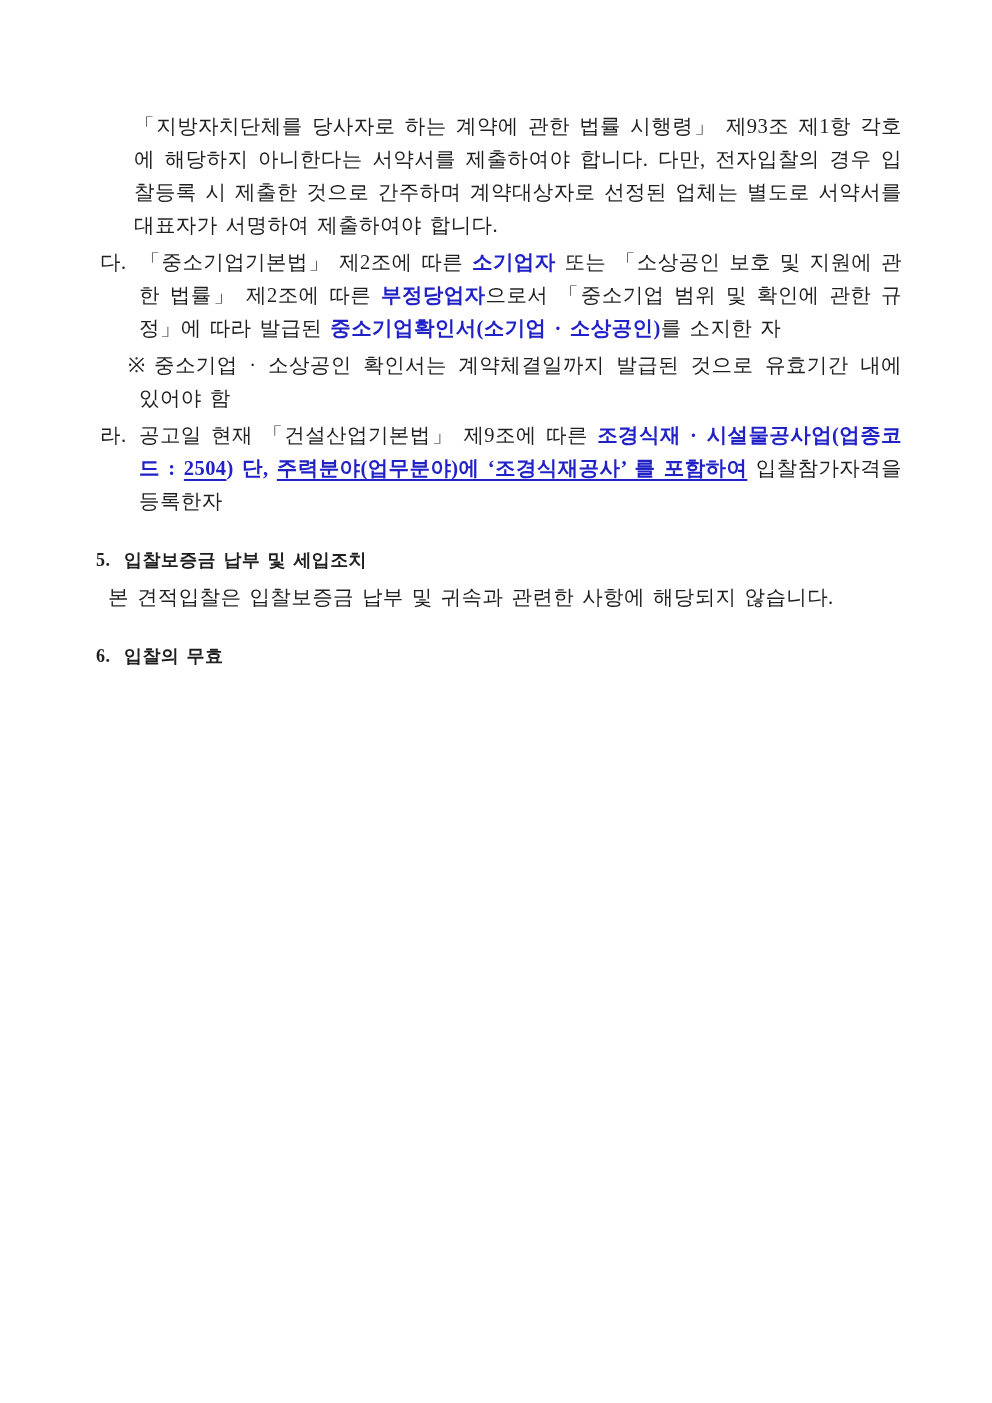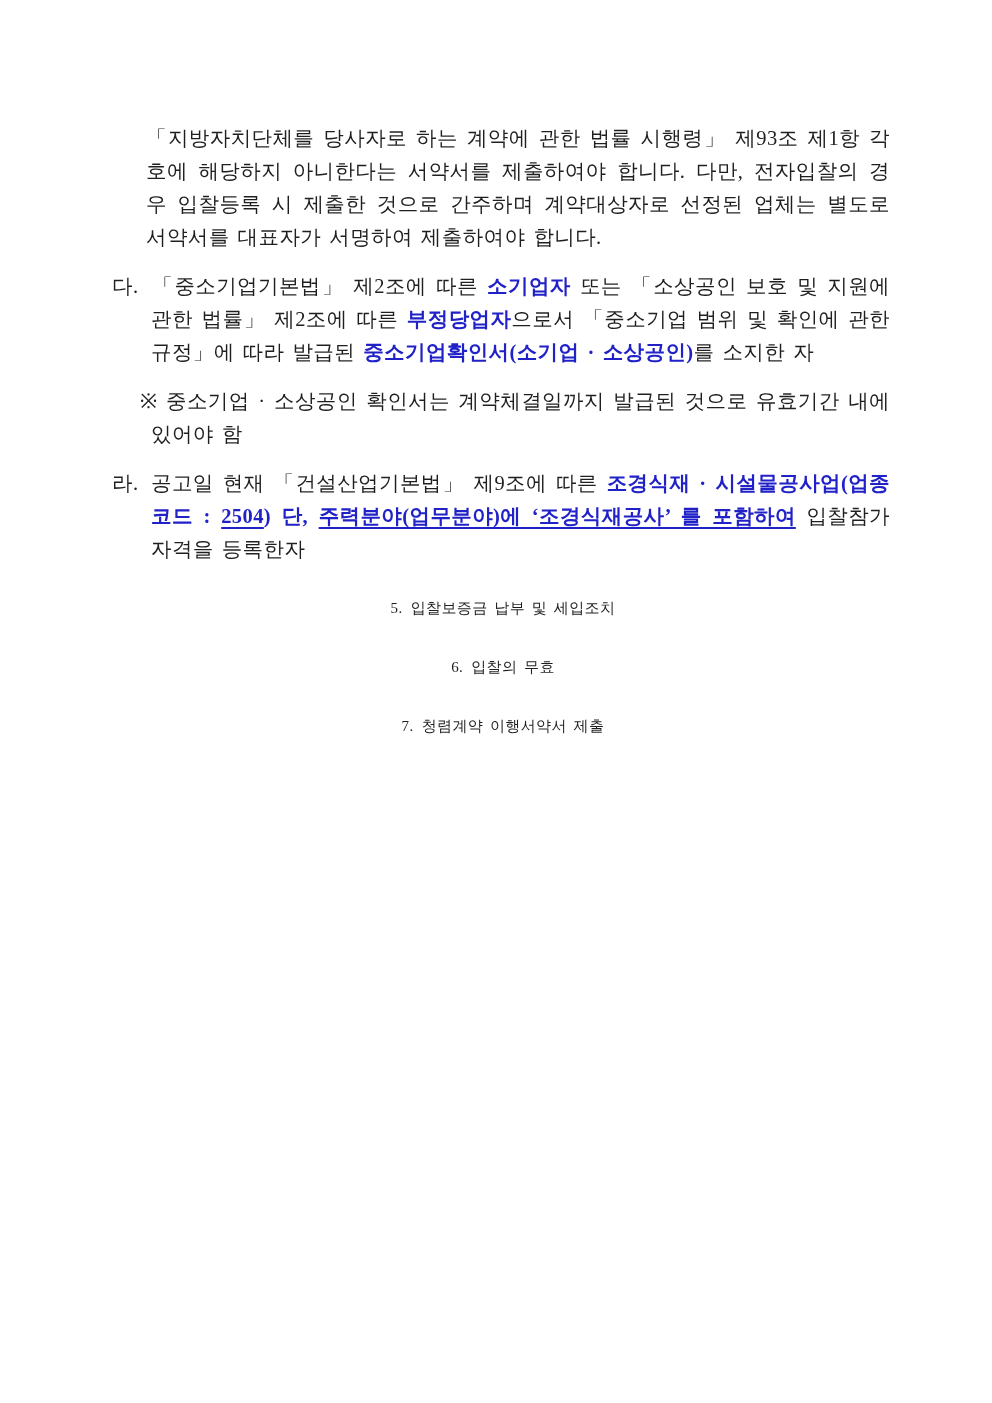--- a/index.html
+++ b/index.html
@@ -21,36 +21,36 @@
     background:var(--page-bg);
   }
   .doc{
     box-sizing:border-box;
     padding:106px 86px 0 92px;
     font-size:20.5px;
     line-height:33px;
     letter-spacing:0.4px;
     word-spacing:2.5px;
   }
-  .block{margin:16px;text-align:justify;}
+  .block{margin:4px;text-align:justify;}
   
   .plain{padding-left:38px;}
   
   .item{padding-left:43px;text-indent:-39px;}
   .item .label{display:inline-block;width:39px;text-indent:0;}
   
   .note{padding-left:43px;text-indent:-11px;}
   .note .label{display:inline-block;width:26px;text-indent:0;}
   
   .heading{
     margin-top:26px;
     padding-left:28px;text-indent:-28px;
-    font-weight:normal;
-    font-size:15px;
-    text-align:center;
+    font-weight:bold;
+    font-size:18px;
+    text-align:left;
   }
   .heading .label{display:inline-block;width:28px;text-indent:0;}
   
   .body-line{padding-left:12px;}
   .run-blue{color:var(--blue);font-weight:bold;}
   .run-underline{
     text-decoration:underline;
     text-decoration-thickness:1.5px;
     text-underline-offset:4px;
   }
@@ -58,16 +58,16 @@
 </head>
 <body>
 
 <div class="page">
   <main class="doc" id="doc-body">
       <div class="block plain"><span>「지방자치단체를 당사자로 하는 계약에 관한 법률 시행령」 제93조 제1항 각호에 해당하지 아니한다는 서약서를 제출하여야 합니다. 다만, 전자입찰의 경우 입찰등록 시 제출한 것으로 간주하며 계약대상자로 선정된 업체는 별도로 서약서를 대표자가 서명하여 제출하여야 합니다.</span></div>
       <div class="block item"><span class="label">다.</span><span>「중소기업기본법」 제2조에 따른 </span><span class="run-blue">소기업자</span><span> 또는 「소상공인 보호 및 지원에 관한 법률」 제2조에 따른 </span><span class="run-blue">부정당업자</span><span>으로서 「중소기업 범위 및 확인에 관한 규정」에 따라 발급된 </span><span class="run-blue">중소기업확인서(소기업 · 소상공인)</span><span>를 소지한 자</span></div>
       <div class="block note"><span class="label">※</span><span>중소기업 · 소상공인 확인서는 계약체결일까지 발급된 것으로 유효기간 내에 있어야 함</span></div>
       <div class="block item"><span class="label">라.</span><span>공고일 현재 「건설산업기본법」 제9조에 따른 </span><span class="run-blue">조경식재 · 시설물공사업(업종코드 : </span><span class="run-blue run-underline">2504</span><span class="run-blue">) 단, </span><span class="run-blue run-underline">주력분야(업무분야)에 ‘조경식재공사’ 를 포함하여</span><span> 입찰참가자격을 등록한자</span></div>
       <div class="block heading"><span class="label">5.</span><span>입찰보증금 납부 및 세입조치</span></div>
+      <div class="block body-line"><span>본 견적입찰은 입찰보증금 납부 및 귀속과 관련한 사항에 해당되지 않습니다.</span></div>
       <div class="block heading"><span class="label">6.</span><span>입찰의 무효</span></div>
-      <div class="block heading"><span class="label">7.</span><span>청렴계약 이행서약서 제출</span></div>
     </main>
 </div>
 
 </body></html>

